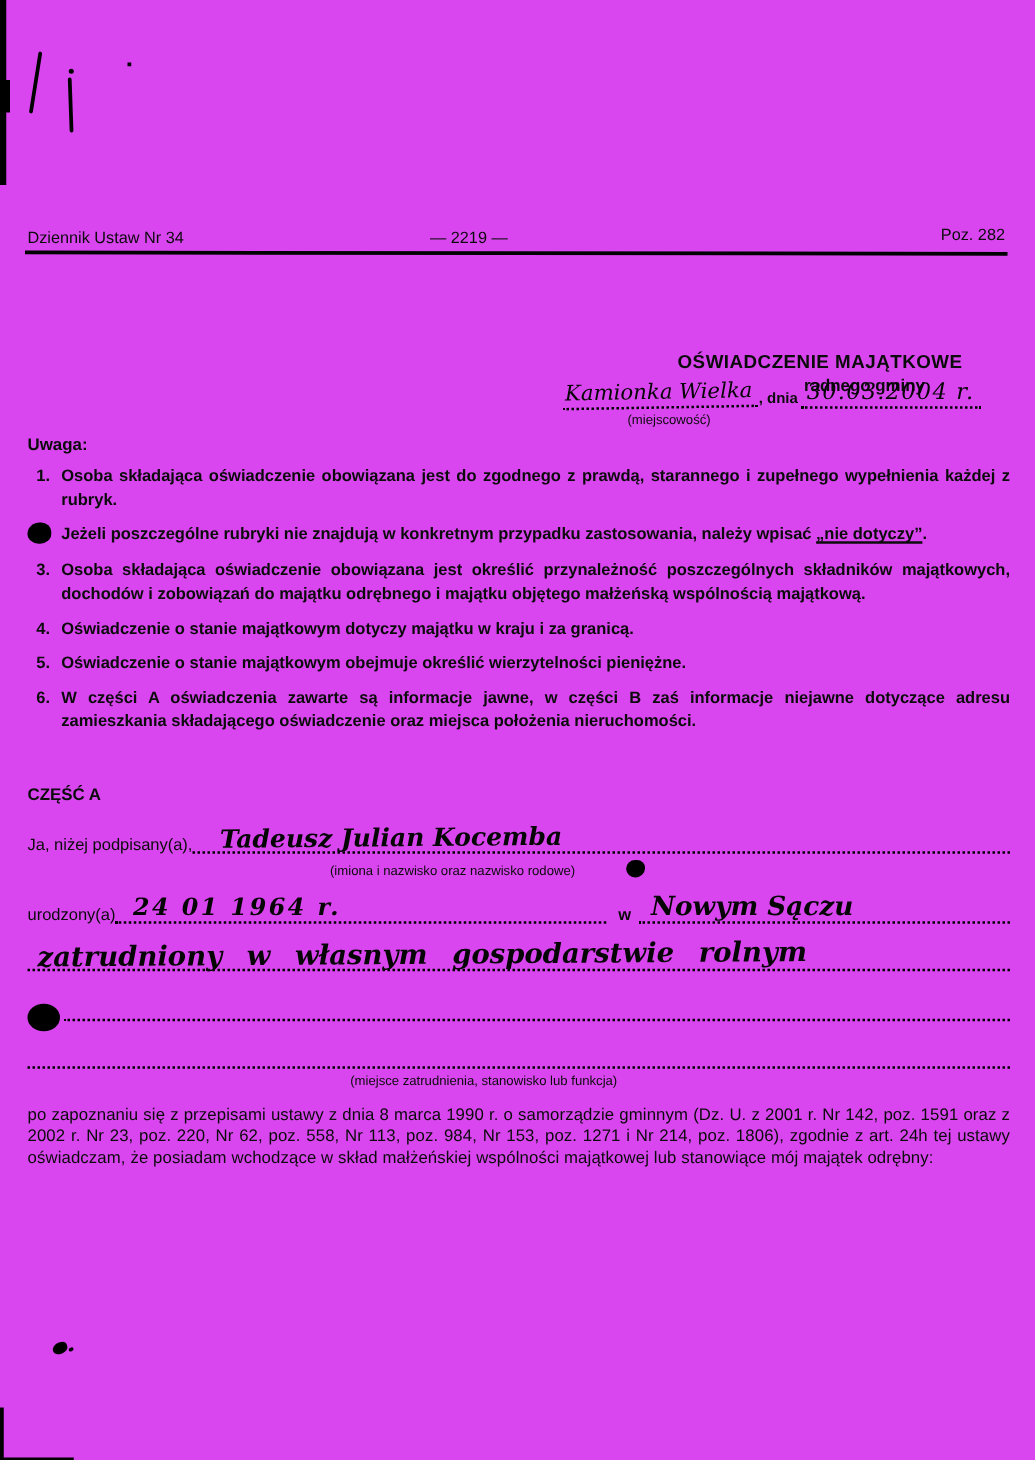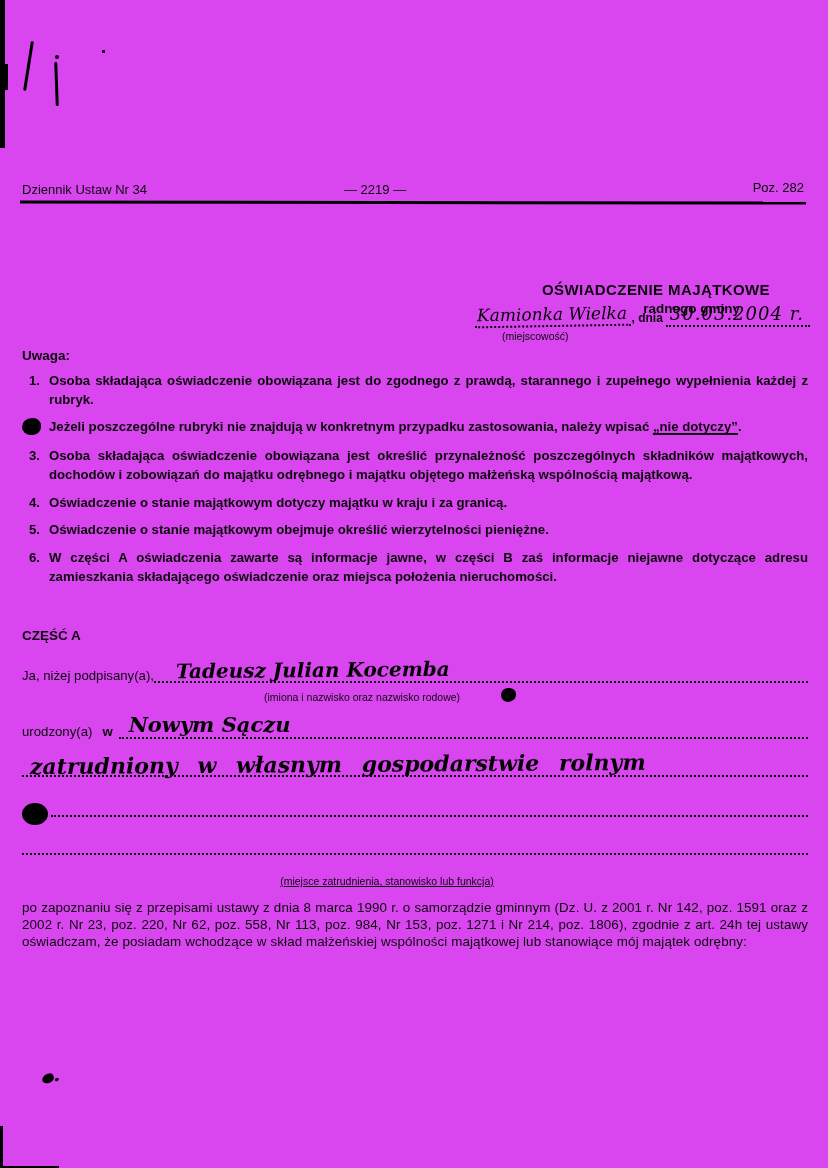--- a/index.html
+++ b/index.html
@@ -30,21 +30,21 @@
   .header .h-left { position:absolute; left:0; top:0; }
   .header .h-center { position:absolute; left:322px; top:0; }
   .header .h-right { position:absolute; right:2px; top:-2px; }
   .rule { position:absolute; top:201px; left:20px; width:786px; height:3px; background:#000; transform:rotate(0.08deg); }
   
   .title-block { position:absolute; top:281px; left:0; width:770px; text-align:right; }
   .title-main { font-size:15px; font-weight:700; letter-spacing:0.4px; }
   .title-sub { font-size:13.5px; font-weight:700; margin-top:3px; margin-right:30px; }
   
   .dateline { position:absolute; top:303px; left:450px; width:360px; }
-  .dl-row { display:flex; align-items:flex-end;justify-content:flex-end; }
+  .dl-row { display:flex; align-items:flex-end; }
   .hand { font-family:"DejaVu Serif", serif; font-style:italic; color:#050505; white-space:nowrap; }
   .dl-place { font-size:17px; border-bottom:2px dotted #000; padding:0 4px 1px 2px; transform:rotate(-1deg); }
   .dl-dnia { font-size:12px; font-weight:700; padding:0 3px 2px 1px; }
   .dl-date { font-size:18px; border-bottom:2px dotted #000; padding:0 6px 1px 4px; letter-spacing:1px; }
   .dl-caption { font-size:10.5px; margin-top:3px; margin-left:52px; }
   
   .uwaga { position:absolute; top:348px; left:22px; width:786px; }
   .uwaga-label { font-size:13.5px; font-weight:700; }
   .u-item { display:flex; margin-top:9px; font-size:13.2px; font-weight:700; line-height:1.42; }
   .u-num { flex:0 0 20px; padding-left:7px; }
@@ -63,21 +63,21 @@
   .caption-name { position:relative; font-size:10.5px; margin-top:8px; margin-left:242px; }
   .row-born { margin-top:20px; }
   .date-hand { font-size:19px; left:14px; letter-spacing:2px; }
   .w-label { font-weight:700; padding:0 6px 0 10px; }
   .place-hand { font-size:21px; left:10px; }
   .row-empl { margin-top:22px; }
   .empl-hand { font-size:22px; left:8px; bottom:-2px; word-spacing:12px; transform:rotate(-0.4deg); }
   .row-blob { margin-top:24px; display:flex; align-items:flex-end; }
   .blob2 { flex:0 0 auto; width:26px; height:22px; background:#000; border-radius:50%; margin-right:3px; margin-bottom:-8px; }
   .row-dots-empty { margin-top:22px; }
-  .caption-empl { font-size:10.5px; margin-top:20px; text-align:center; width:730px;text-decoration:underline; }
+  .caption-empl { font-size:10.5px; margin-top:4px; text-align:center; width:730px; }
   .legal { margin-top:12px; font-size:13.4px; line-height:1.28; text-align:justify; letter-spacing:0.1px; }
 </style>
 </head>
 <body>
 
 <div class="page">
 
   <div class="edge-strip"></div>
   <div class="edge-strip2"></div>
   <div class="pen-stroke-a"></div>
@@ -151,20 +151,23 @@
         <span class="hand hand-on-line name-hand">Tadeusz Julian Kocemba</span>
       </span>
     </div>
     <div class="caption-name">
       <span>(imiona i nazwisko oraz nazwisko rodowe)</span>
       <span class="blot-caption"></span>
     </div>
 
     <div class="line-row row-born">
       <span class="prefix">urodzony(a)</span>
+      <span class="fill" style="flex:1.32;">
+        <span class="hand hand-on-line date-hand">24 01 1964 r.</span>
+      </span>
       <span class="w-label">w</span>
       <span class="fill">
         <span class="hand hand-on-line place-hand">Nowym Sączu</span>
       </span>
     </div>
 
     <div class="line-row row-empl">
       <span class="fill">
         <span class="hand hand-on-line empl-hand">zatrudniony w własnym gospodarstwie rolnym</span>
       </span>

